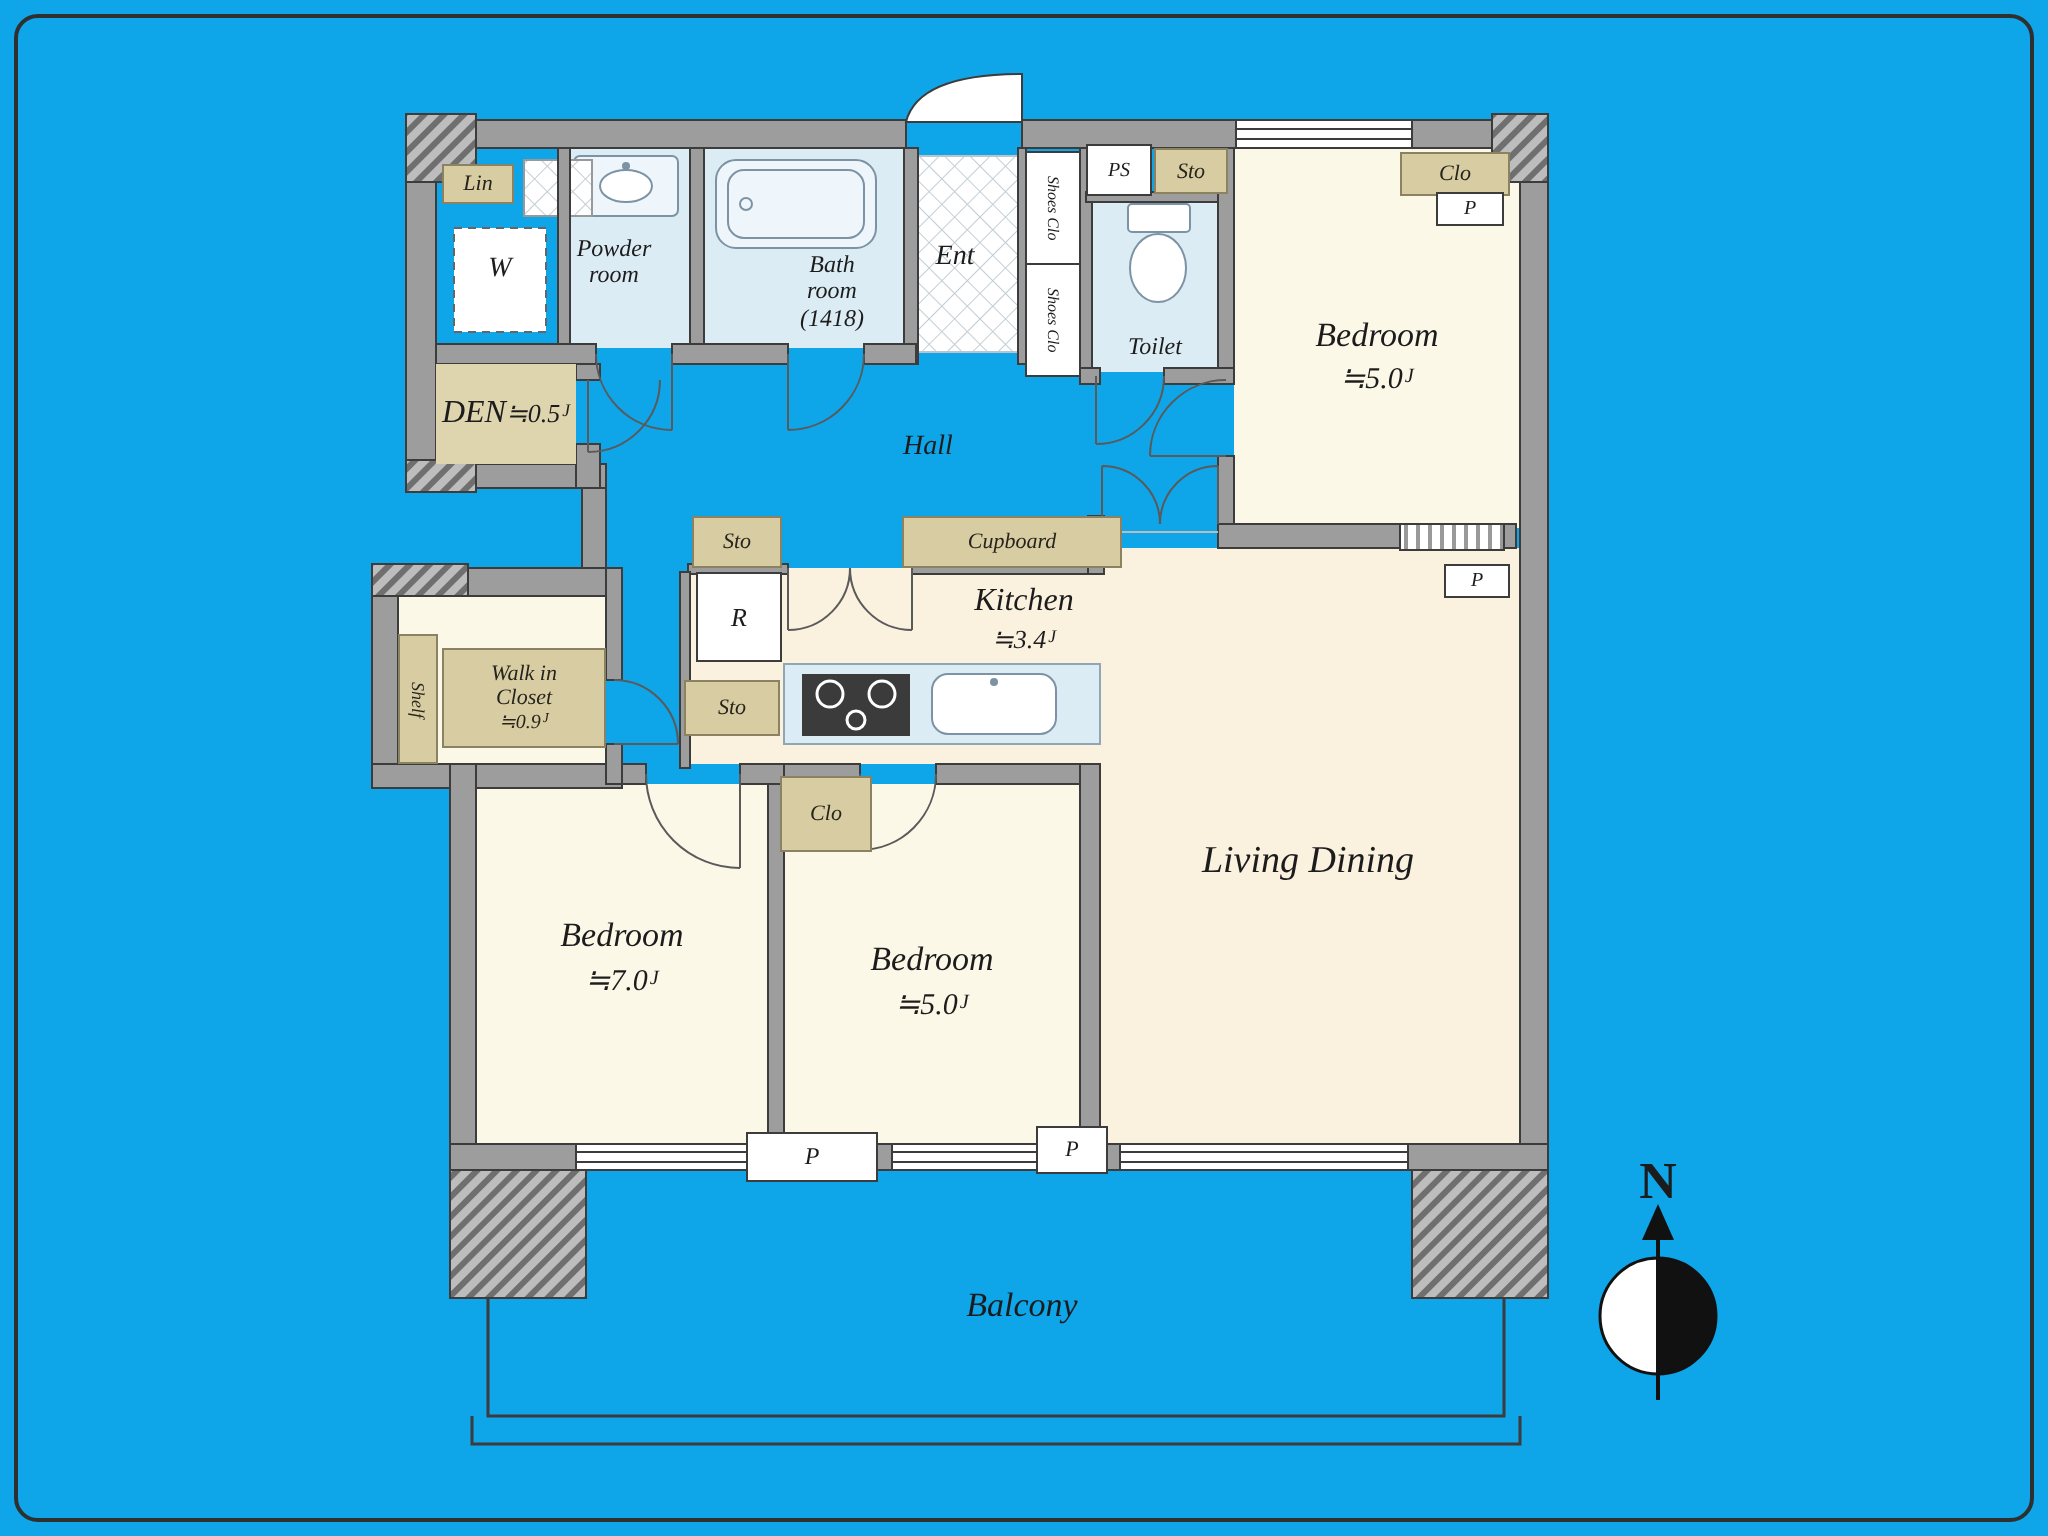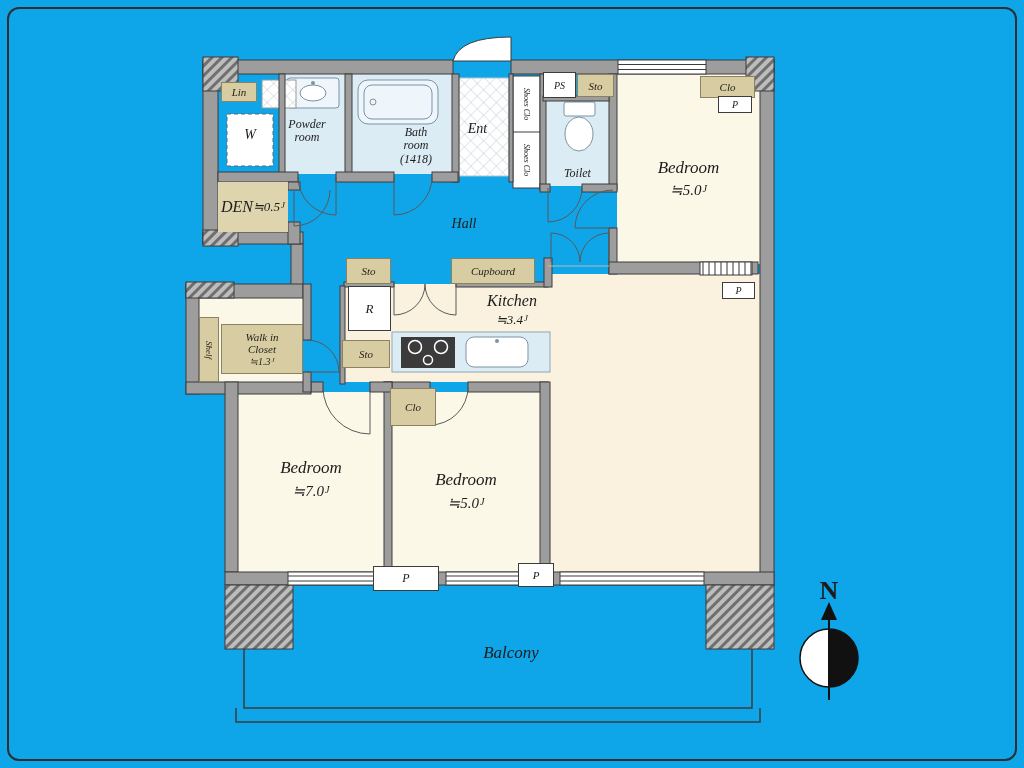--- a/index.html
+++ b/index.html
@@ -236,51 +236,52 @@
   <div class="denbox" style="left:218px;top:182px;width:70px;height:50px">
     <div class="s16">DEN</div>
     <div class="s13">
       <span>≒0.5</span><span class="unit">J</span>
     </div>
   </div>
 
   <div class="lbl s14" style="left:436px;top:216px;width:56px">Hall</div>
 
   <div class="tag s11" style="left:346px;top:258px;width:45px;height:26px">Sto</div>
-  <div class="t tag s11" style="left:451px;top:258px;width:84px;height:26px">Cupboard</div>
+  <div class="t tag s11" style="left:451px;top:258px;width:110px;height:26px">Cupboard</div>
 
   <div class="lbl s16" style="left:442px;top:292px;width:140px">Kitchen</div>
   <div class="lbl s13" style="left:442px;top:313px;width:140px">
     <span>≒3.4</span><span class="unit">J</span>
   </div>
 
   <div class="pbox s13" style="left:348px;top:286px;width:43px;height:45px">R</div>
 
   <div class="tag s11" style="left:342px;top:340px;width:48px;height:28px">Sto</div>
 
   <div class="tag vert s9" style="left:199px;top:317px;width:20px;height:65px">Shelf</div>
 
   <div class="tag s11" style="left:221px;top:324px;width:82px;height:50px;flex-direction:column;line-height:1.15">
     <span>Walk in</span>
     <span>Closet</span>
-    <span class="s10"><span>≒1.3</span><span class="unit">J</span></span>
+    <span class="s10"><span>≒0.9</span><span class="unit">J</span></span>
   </div>
 
   <div class="tag s11" style="left:390px;top:388px;width:46px;height:38px">Clo</div>
 
   <div class="lbl s17" style="left:238px;top:458px;width:146px">Bedroom</div>
   <div class="lbl s15" style="left:238px;top:483px;width:146px">
     <span>≒7.0</span><span class="unit">J</span>
   </div>
 
   <div class="lbl s17" style="left:392px;top:470px;width:148px">Bedroom</div>
   <div class="lbl s15" style="left:392px;top:495px;width:148px">
     <span>≒5.0</span><span class="unit">J</span>
   </div>
 
+  <div class="lbl s19" style="left:548px;top:420px;width:212px">Living Dining</div>
 
   <div class="pbox s10" style="left:722px;top:282px;width:33px;height:17px">P</div>
   <div class="pbox s12" style="left:373px;top:566px;width:66px;height:25px">P</div>
   <div class="pbox s11" style="left:518px;top:563px;width:36px;height:24px">P</div>
 
   <div class="lbl s17" style="left:448px;top:643px;width:126px">Balcony</div>
 
   <div class="lbl s26" style="left:806px;top:576px;width:46px;font-weight:bold;font-style:normal">N</div>
 
 </div>

